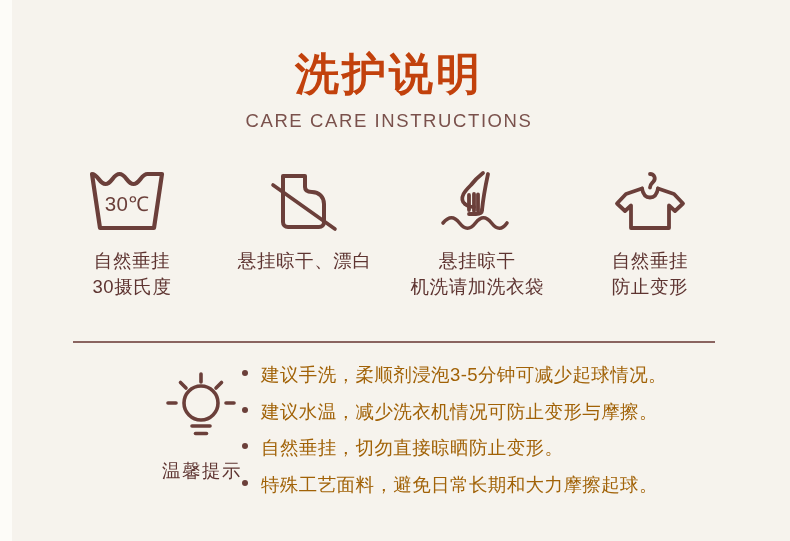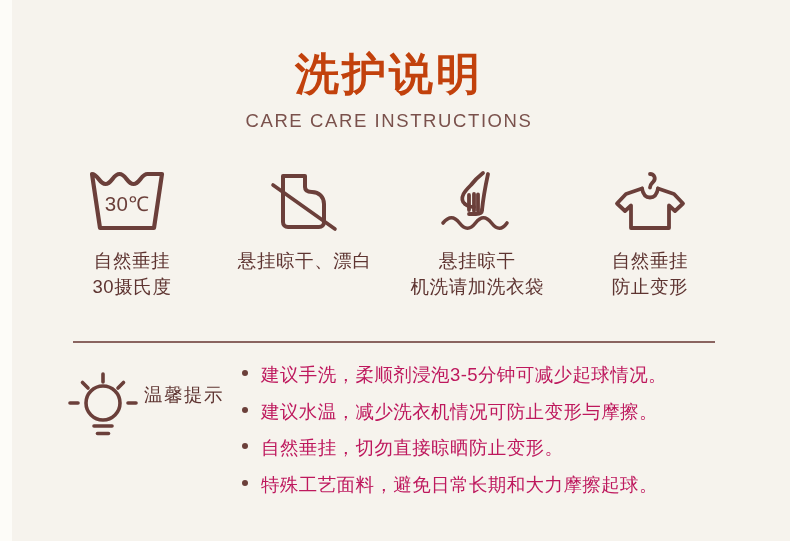--- a/index.html
+++ b/index.html
@@ -99,42 +99,42 @@
     position: absolute;
     left: 62px;
     top: 366px;
     width: 700px;
     display: flex;
     align-items: flex-start;
   }
   .tips-left {
     width: 180px;
     display: flex;
-    flex-direction: row;
-    align-items: flex-start;
+    flex-direction: column;
+    align-items: flex-end;
     padding-top: 4px;
   }
   .tips-left-caption {
     margin-top: 12px;
     font-size: 18.5px;
     color: #5e3431;
     letter-spacing: 1.5px;
     white-space: nowrap;
   }
   .tips-list {
     margin: 0;
     padding: 0;
     list-style: none;
     padding-top: 0px;
   }
   .tips-list li {
     display: flex;
     align-items: baseline;
     font-size: 18.5px;
-    color: #be185d;
+    color: #a16207;
     line-height: 1.0;
     margin-bottom: 18px;
     letter-spacing: 0.4px;
     white-space: nowrap;
   }
   .bullet {
     width: 6px;
     height: 6px;
     border-radius: 50%;
     background: #6b3f3a;

